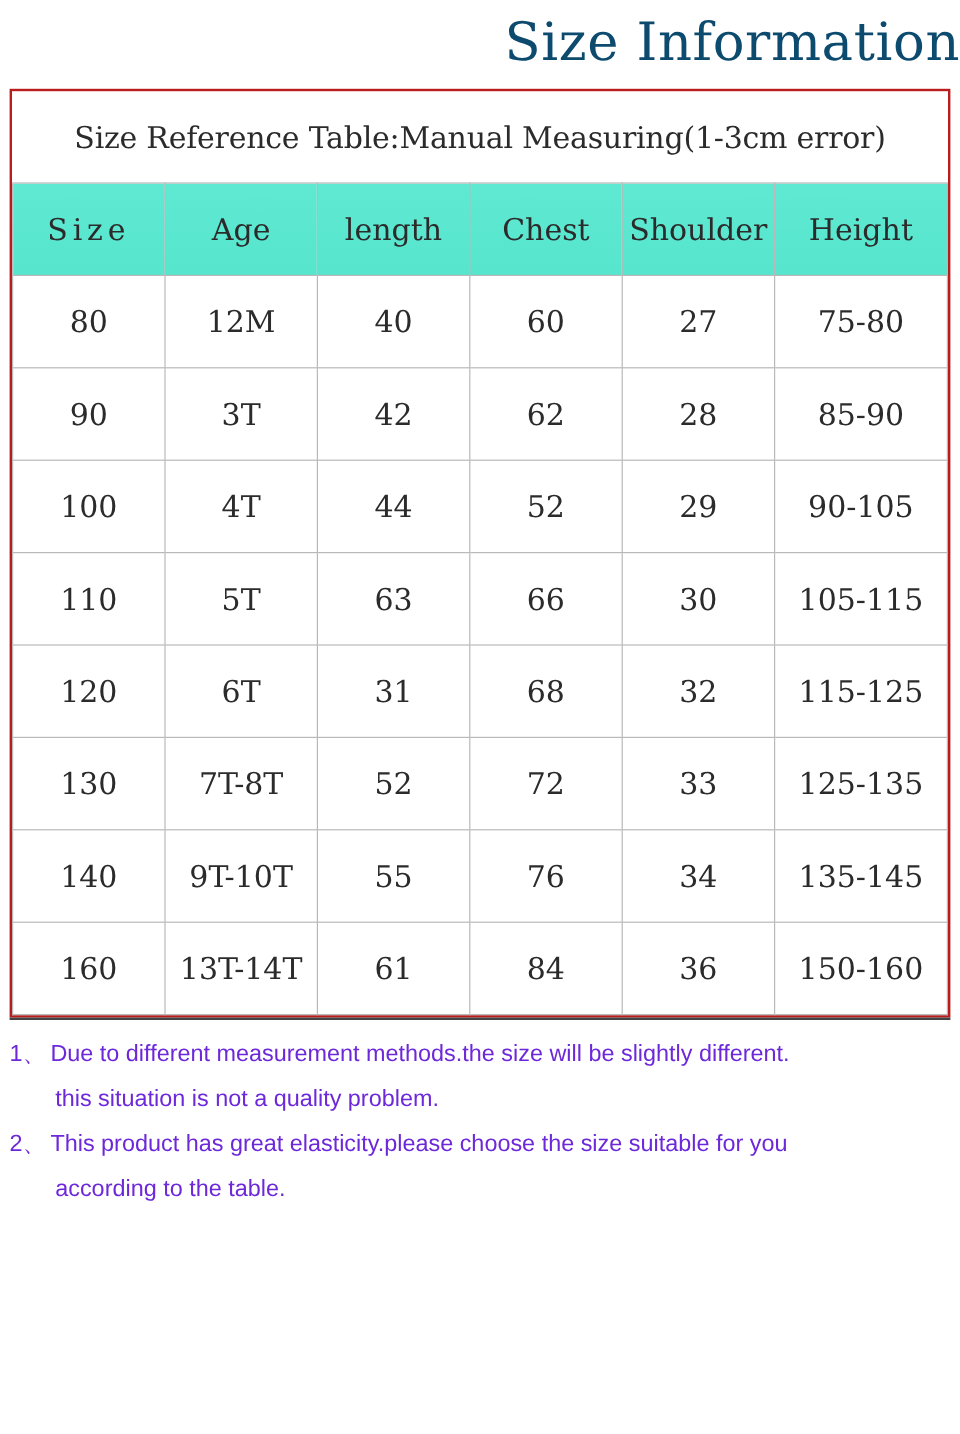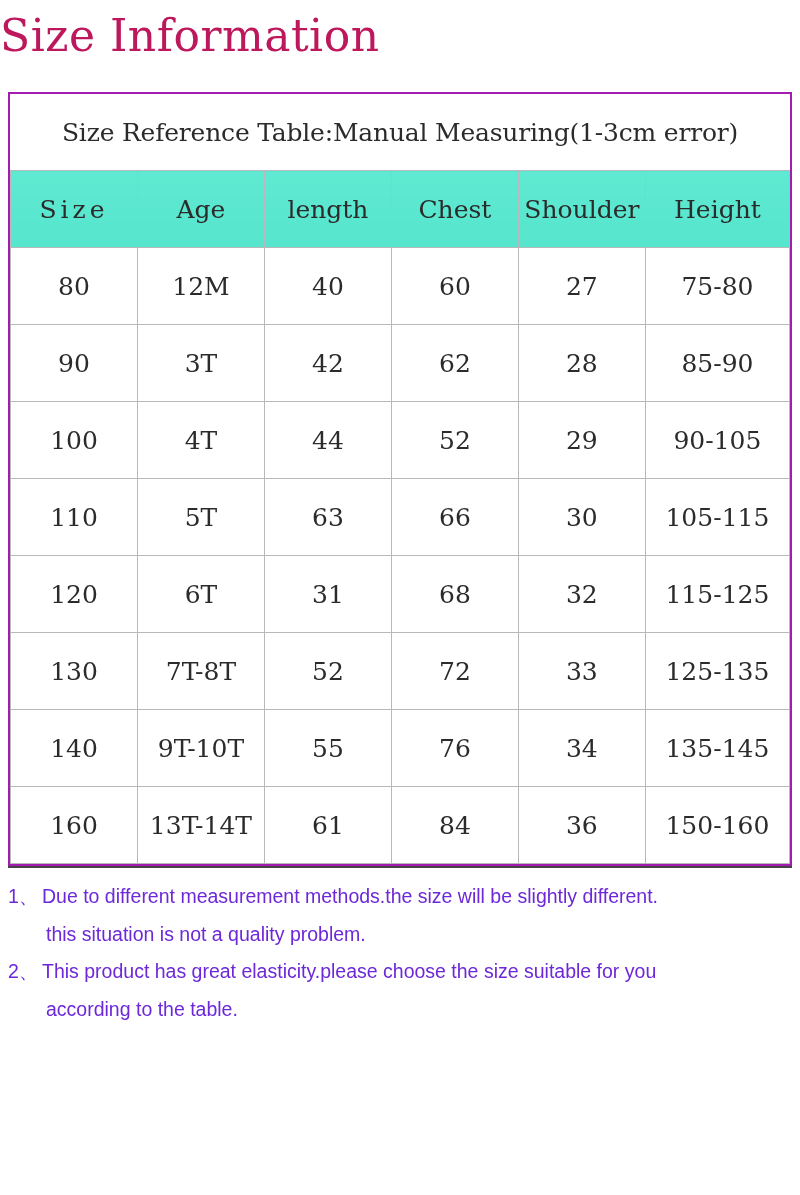--- a/index.html
+++ b/index.html
@@ -13,33 +13,33 @@
     font-family: "Liberation Sans", sans-serif;
     overflow: hidden;
   }
   .page {
     position: relative;
     width: 800px;
     height: 1195px;
     box-sizing: border-box;
   }
   .page-title {
-    text-align: left;
+    text-align: right;
     font-family: "DejaVu Serif", serif;
     font-size: 44px;
     font-weight: 400;
-    color: #be185d;
+    color: #0c4a6e;
     letter-spacing: 0.5px;
     padding-top: 12px;
-    padding-bottom: 32px;
+    padding-bottom: 14px;
     line-height: 1.1;
   }
   .table-wrap {
     margin: 0 8px;
-    border: 2px solid #a21caf;
+    border: 2px solid #b91c1c;
     box-sizing: border-box;
   }
   table.size-table {
     width: 100%;
     border-collapse: collapse;
     table-layout: fixed;
   }
   table.size-table td {
     border: 1px solid #b9b9b9;
     text-align: center;

